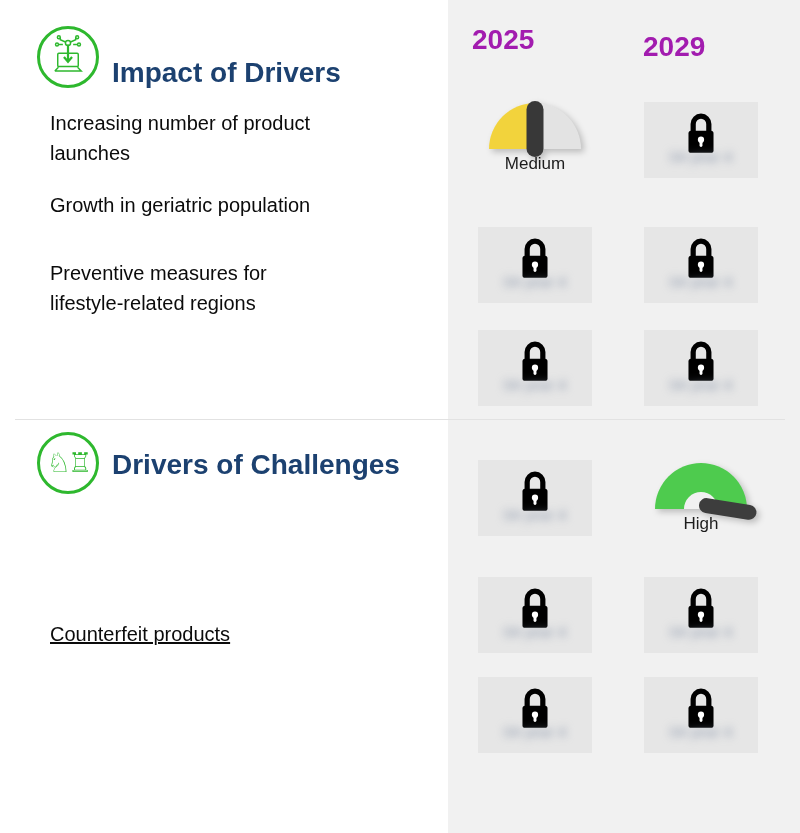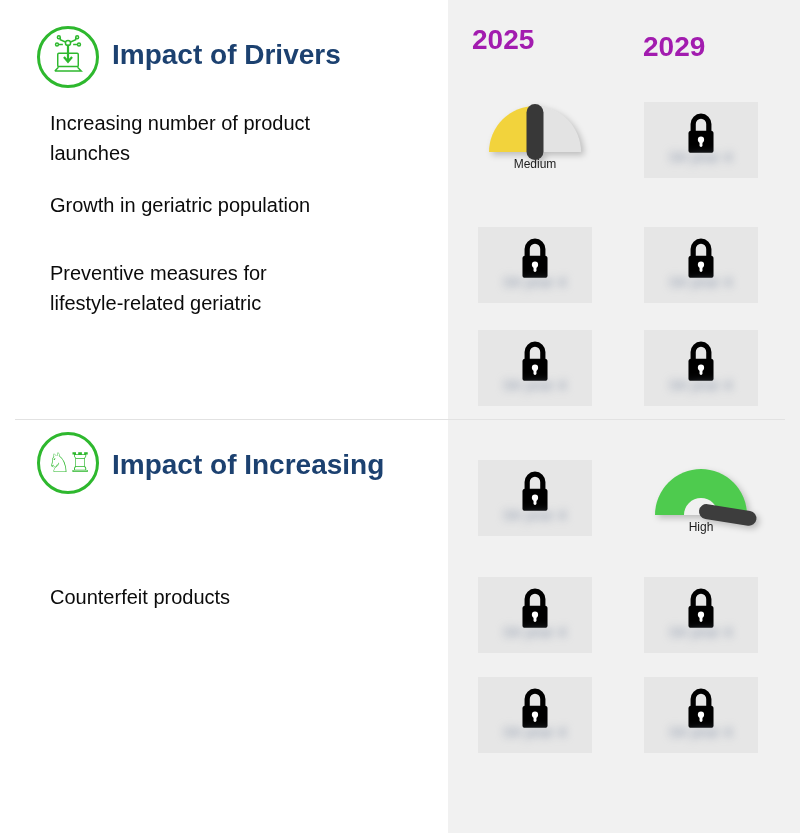--- a/index.html
+++ b/index.html
@@ -10,21 +10,21 @@
   .right-panel { position:absolute; left:448px; top:0; width:352px; height:833px; background:#f1f1f1; }
   .divider { position:absolute; left:15px; top:419px; width:770px; height:1px; background:#e2e2e2; }
 
   
   .section-icon { position:absolute; width:62px; height:62px; border:3px solid #2eb82e; border-radius:50%;
                   display:flex; align-items:center; justify-content:center; background:#fff; }
   .icon-drivers { left:37px; top:26px; }
   .icon-challenges { left:37px; top:432px; }
   .chess-glyphs { color:#2eb82e; font-size:27px; line-height:1; letter-spacing:-3px; }
   .section-title { position:absolute; left:112px; font-size:28px; font-weight:bold; color:#1c4170; }
-  .title-drivers { top:39px; }
+  .title-drivers { top:57px; }
   .title-challenges { top:449px; }
 
   
   .item { position:absolute; left:50px; font-size:20px; line-height:30px; color:#0b0b0b; }
 
   
   .col-header { position:absolute; top:24px; width:116px; text-align:left;
                 font-size:28px; font-weight:bold; color:#a21caf; }
   .col-2025 { left:472px; }
   .col-2029 { left:643px;margin-top:7px; }
@@ -45,21 +45,21 @@
   .gauge { position:relative; width:92px; height:46px; border-radius:92px 92px 0 0;
            filter:drop-shadow(3px 3px 3px rgba(0,0,0,0.22)); }
   .gauge-medium { background:conic-gradient(from -90deg at 50% 100%, #f2d33c 0deg 90deg, #e3e3e3 90deg 180deg); }
   .gauge-medium .needle { position:absolute; left:50%; bottom:-8px; transform:translateX(-50%);
            width:17px; height:56px; border-radius:9px; background:#383838; }
   .gauge-high { background:#4ecb4e; }
   .gauge-high .notch { position:absolute; left:50%; bottom:0; transform:translateX(-50%);
            width:34px; height:17px; border-radius:17px 17px 0 0; background:#f1f1f1; }
   .gauge-high .needle { position:absolute; left:44px; bottom:-4px; width:58px; height:15px;
            border-radius:8px; background:#3d3d3d; transform:rotate(9deg); transform-origin:7px center; }
-  .gauge-label { margin-top:5px; font-size:12px; color:#1d1d1d; }
+  .gauge-label { margin-top:5px; font-size:17px; color:#1d1d1d; }
 </style>
 </head>
 <body>
 
 <div class="stage">
   <div class="right-panel"></div>
 
   <div class="col-header col-2025">2025</div>
   <div class="col-header col-2029">2029</div>
 
@@ -73,21 +73,21 @@
       <circle cx="17.5" cy="3" r="2"></circle>
         <circle cx="42.5" cy="3" r="2"></circle>
       <circle cx="15" cy="13" r="2"></circle>
         <circle cx="45" cy="13" r="2"></circle>
     </svg>
   </div>
   <div class="section-title title-drivers">Impact of Drivers</div>
 
   <div class="item" style="top:190px; width:360px;">Growth in geriatric population</div>
   <div class="item" style="top:108px; width:340px;">Increasing number of product launches</div>
-  <div class="item" style="top:258px; width:290px;">Preventive measures for lifestyle-related geriatric</div>
+  <div class="item" style="top:258px; width:290px;">Preventive measures for lifestyle-related regions</div>
 
   <div class="cell colA" style="top:100px;">
     <div class="gauge-wrap">
       <div class="gauge gauge-medium">
         <div class="needle"></div>
       </div>
       <div class="gauge-label">Medium</div>
     </div>
   </div>
   <div class="locked colB" style="top:102px;">
@@ -136,23 +136,23 @@
       <rect x="18.6" y="28.5" width="2.8" height="6" rx="1.4" fill="#fff"></rect>
     </svg>
     <div class="blur-text">04 year 4</div>
   </div>
 
   <div class="divider"></div>
 
   <div class="section-icon icon-challenges">
     <span class="chess-glyphs">♘♖</span>
   </div>
-  <div class="section-title title-challenges">Impact of Increasing</div>
-
-  <div class="item" style="top:582px; width:360px;">Counterfeit products</div>
+  <div class="section-title title-challenges">Drivers of Challenges</div>
+
+  <div class="item" style="top:619px; width:360px;text-decoration:underline;">Counterfeit products</div>
 
   <div class="locked colA" style="top:460px;">
     <svg class="lock-svg" width="42" height="48" viewBox="0 0 40 46">
       <path d="M12.5 20 v-7.5 a7.5 7.5 0 0 1 15 0 V20" fill="none" stroke="#000" stroke-width="5"></path>
       <rect x="8" y="19" width="24" height="21" rx="2.5" fill="#000"></rect>
       <circle cx="20" cy="27.5" r="3" fill="#fff"></circle>
       <rect x="18.6" y="28.5" width="2.8" height="6" rx="1.4" fill="#fff"></rect>
     </svg>
     <div class="blur-text">04 year 4</div>
   </div>

